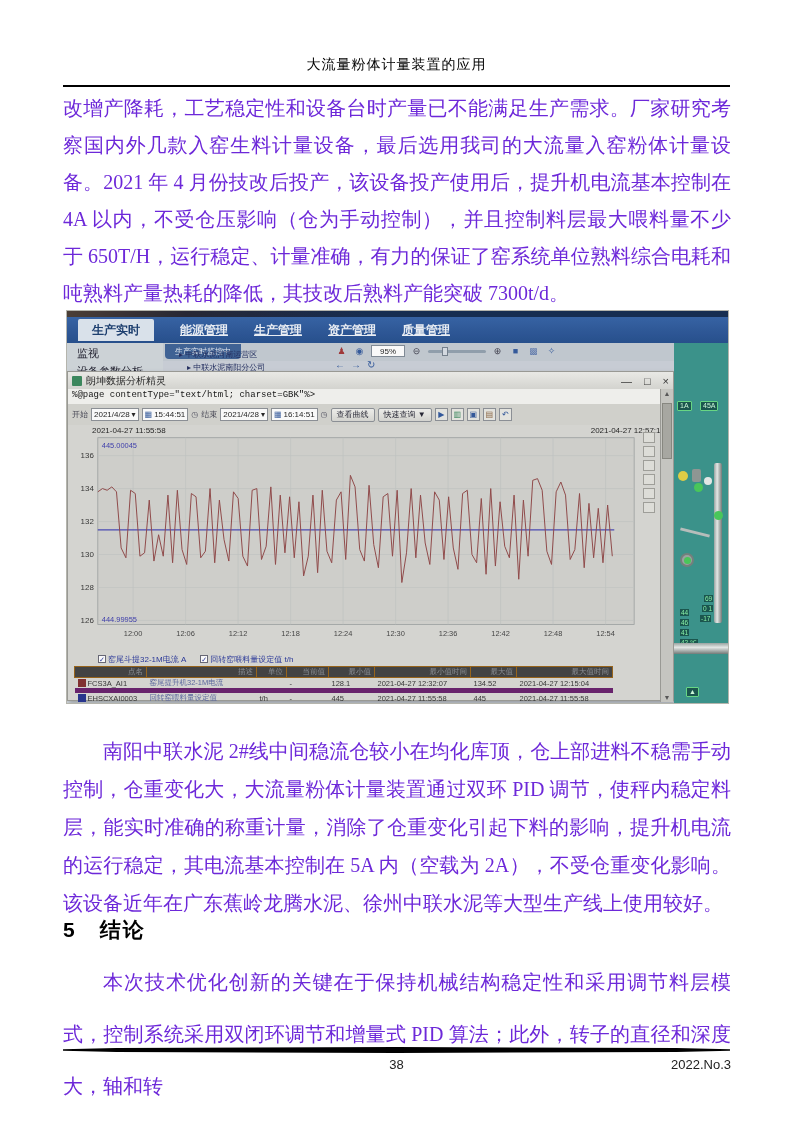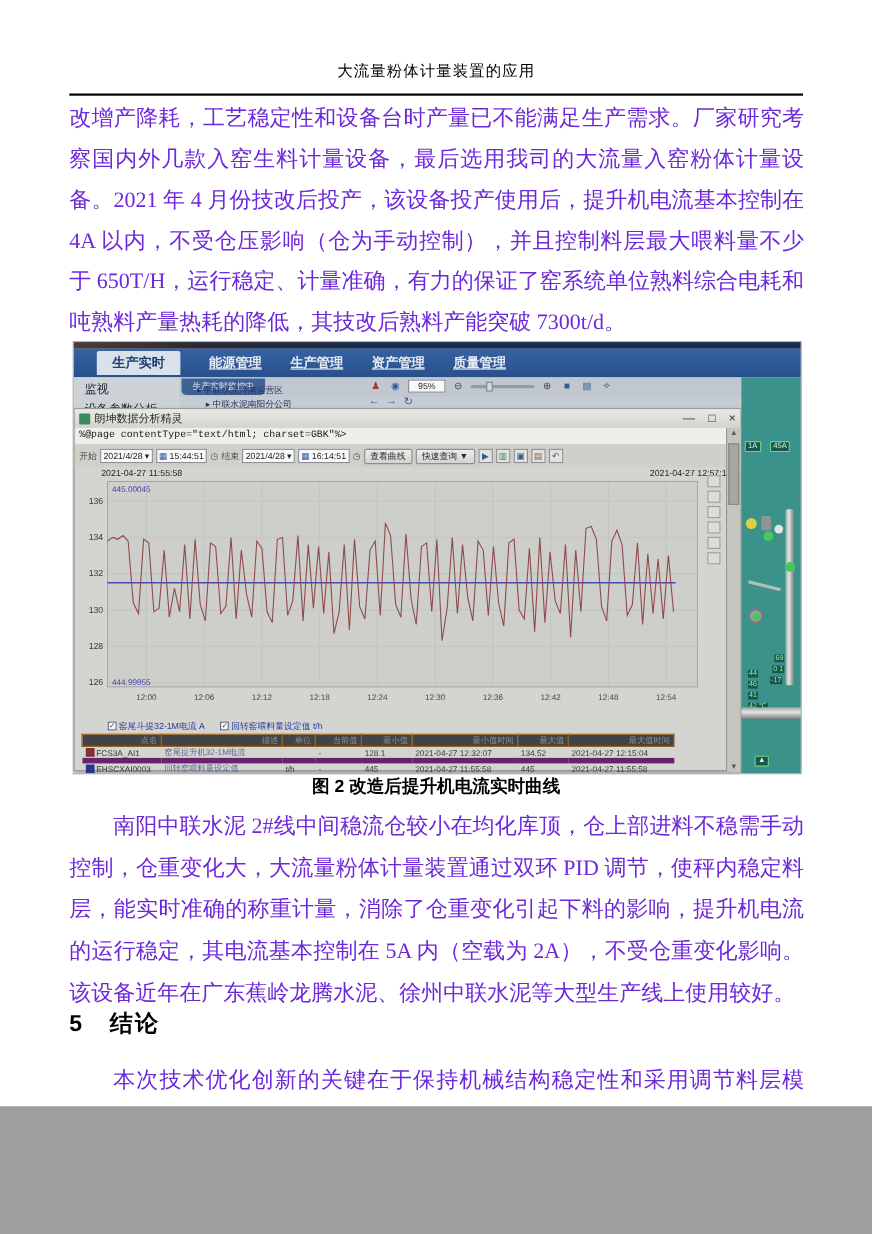--- a/index.html
+++ b/index.html
@@ -1,18 +1,18 @@
 <!DOCTYPE html>
 <html><head>
 <meta charset="utf-8">
 <style>
   * { margin:0; padding:0; box-sizing:border-box; }
   html,body { background:#9e9e9e; }
   .page {
-    position:relative; width:793px; height:1006px; margin:0 auto;
+    position:relative; width:793px; height:1122px; margin:0 auto;
     background:#ffffff; overflow:hidden;
     font-family:"Liberation Serif", serif; color:#111;
   }
   .doc-header { position:absolute; top:56px; left:0; width:100%; text-align:center;
     font-size:14px; letter-spacing:1px; color:#000; }
   .header-rule { position:absolute; top:85px; left:63px; width:667px; height:2px; background:#000; }
   .body-par { position:absolute; left:63px; width:668px; font-size:20px; line-height:37px;
     text-align:justify; color:#6d28d9; }
   #p1 { top:90px; }
   #p2 { top:732px; line-height:38px; text-indent:2em; }
@@ -30,21 +30,21 @@
 
   
   .photo { position:absolute; top:311px; left:67px; width:661px; height:392px;
     background:#c7ccd4; overflow:hidden; box-shadow:0 0 0 1px #b5b5ad;
     font-family:"Liberation Sans",sans-serif; }
   .photo-inner { position:absolute; inset:0; filter:blur(0.3px) saturate(0.85) contrast(0.95); }
   .photo-edge-top { position:absolute; top:0; left:0; width:100%; height:6px;
     background:linear-gradient(90deg,#4a3a30 0%,#223 18%,#0e2a55 45%,#0e2a55 100%); }
   .tabbar { position:absolute; top:6px; left:0; width:100%; height:26px;
     background:linear-gradient(180deg,#2c62b2,#1c4d98); display:flex; align-items:center; }
-  .tab-active { margin-left:21px; height:22px; padding:0 14px; background:#dde6f1; color:#123c78;
+  .tab-active { margin-left:11px; height:22px; padding:0 14px; background:#dde6f1; color:#123c78;
     font-weight:bold; font-size:12px; display:flex; align-items:center; border-radius:2px 2px 0 0; }
   .tab { color:#eef3fa; font-size:12px; font-weight:bold; margin-left:26px;text-decoration:underline; }
   .row2 { position:absolute; top:32px; left:0; width:100%; height:18px; background:#c2cbd4; }
   .subtab { position:absolute; top:33px; left:98px; height:15px; padding:0 10px; background:#36619f;
     color:#e8eef6; font-size:8px; display:flex; align-items:center; border-radius:0 0 4px 4px; }
   .side-panel { position:absolute; top:32px; left:0; width:96px; height:360px; background:#cfd6dc; }
   .side-item { font-size:11px; color:#223; padding:3px 0 0 10px; }
   .tree { position:absolute; top:36px; left:108px; width:150px; font-size:8px; color:#1c2a66; }
   .tree div { padding:2px 0 0 4px; white-space:nowrap; }
   .tree div:nth-child(2){ padding-left:12px; }
@@ -326,21 +326,20 @@
         <div class="gval" style="top:266px;left:6px;">44</div>
         <div class="gval" style="top:276px;left:6px;">46</div>
         <div class="gval" style="top:286px;left:6px;">41</div>
         <div class="gval" style="top:296px;left:6px;">42 ℃</div>
         <div class="pipe-h"></div>
         <div class="glabel" style="top:344px;left:12px;">▲</div>
       </div>
     </div>
   </div>
 
-  <div class="fig-caption">图 2 改造后提升机电流实时曲线</div>
 
   <p class="body-par" id="p2">南阳中联水泥 2#线中间稳流仓较小在均化库顶，仓上部进料不稳需手动控制，仓重变化大，大流量粉体计量装置通过双环 PID 调节，使秤内稳定料层，能实时准确的称重计量，消除了仓重变化引起下料的影响，提升机电流的运行稳定，其电流基本控制在 5A 内（空载为 2A），不受仓重变化影响。该设备近年在广东蕉岭龙腾水泥、徐州中联水泥等大型生产线上使用较好。</p>
 
   <div class="section-heading">5　结论</div>
 
   <p class="body-par" id="p3">本次技术优化创新的关键在于保持机械结构稳定性和采用调节料层模式，控制系统采用双闭环调节和增量式 PID 算法；此外，转子的直径和深度大，轴和转</p>
 
   <div class="footer-bar"></div>
   <div class="footer-page">38</div>
   <div class="footer-issue">2022.No.3</div>

